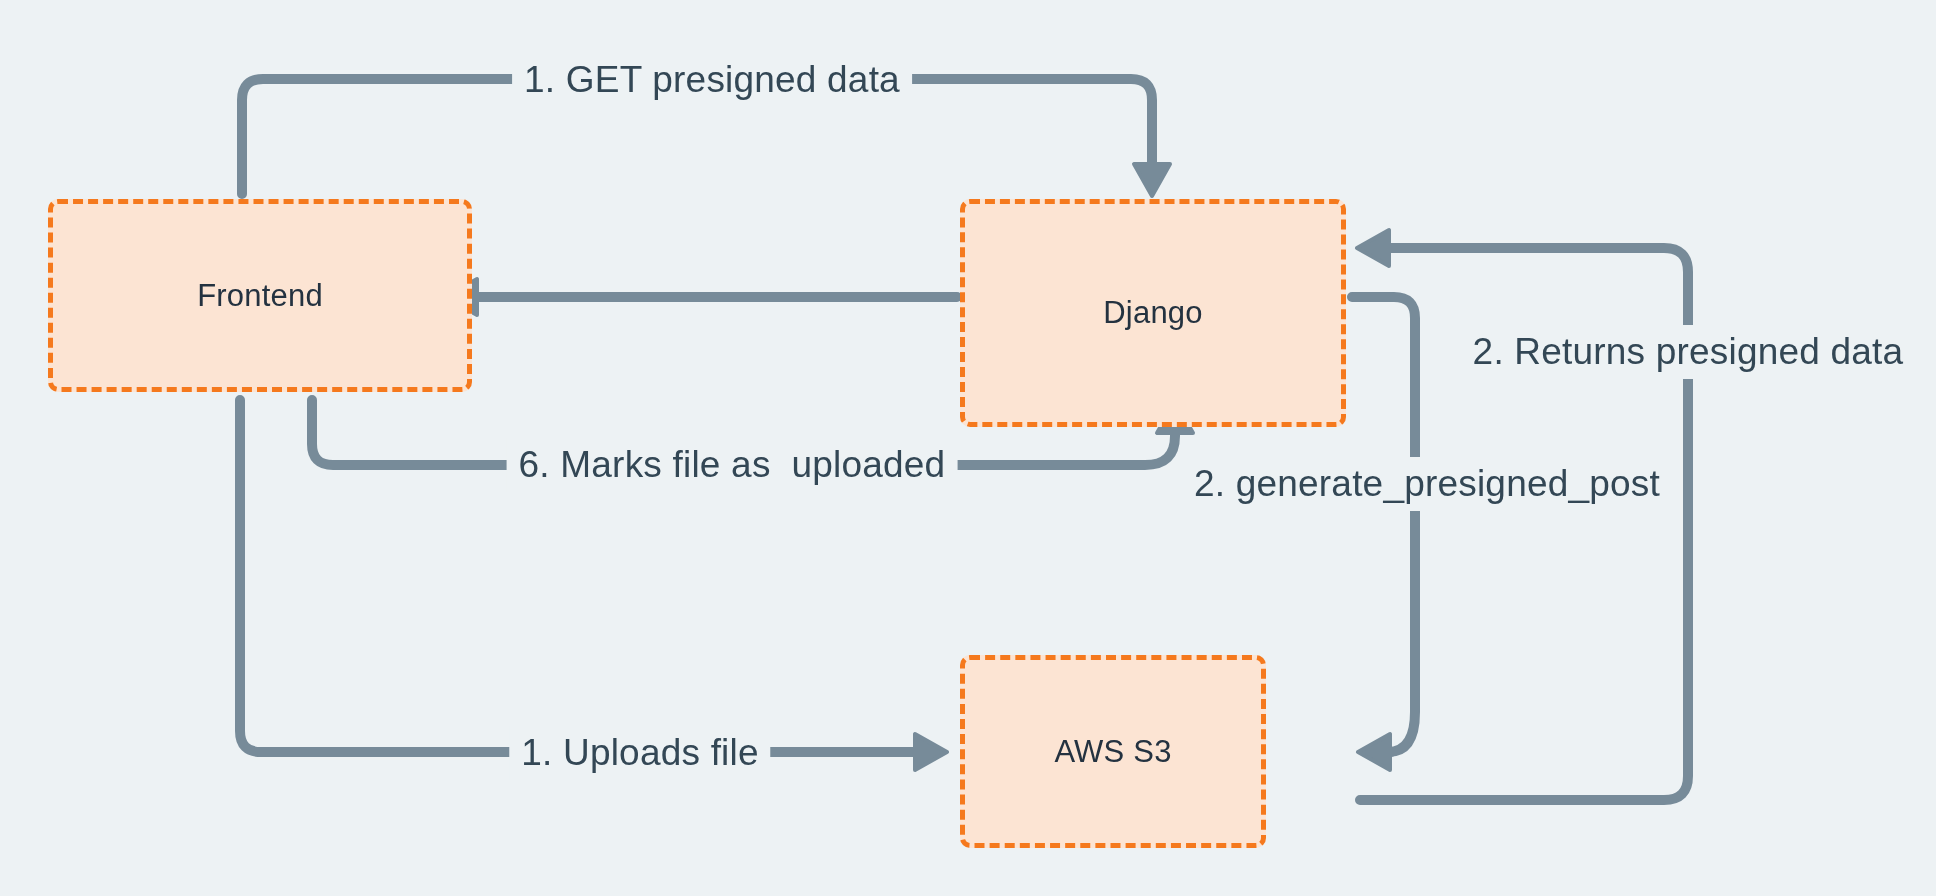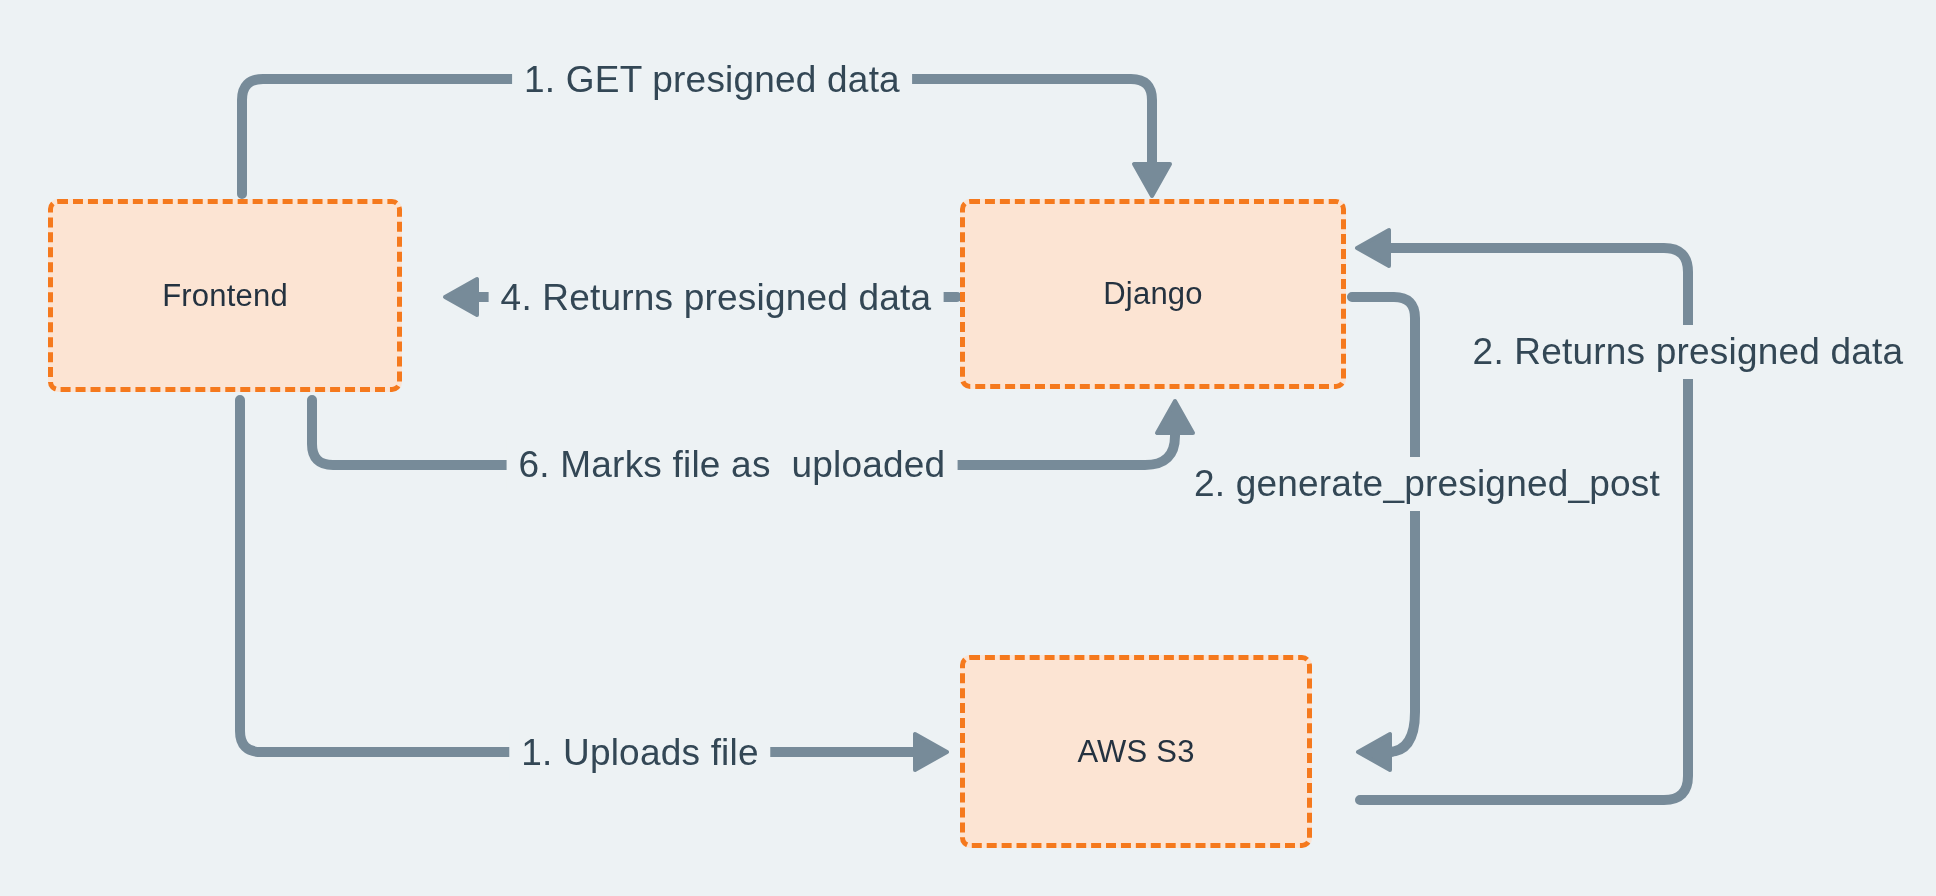--- a/index.html
+++ b/index.html
@@ -80,37 +80,36 @@
     <path d="M 478,297 L 957,297"></path>
     <polygon points="445,297 477,279 477,315"></polygon>
 
     <path d="M 240,400 L 240,731 Q 240,752 261,752 L 914,752"></path>
     <polygon points="947,752 915,734 915,770"></polygon>
 
     <path d="M 312,400 L 312,444 Q 312,465 333,465 L 1145,465 Q 1175,465 1175,436 L 1175,434"></path>
     <polygon points="1175,401 1157,433 1193,433"></polygon>
   </svg>
 
-  <div class="node" style="left:48px; top:199px; width:354px; height:193px;">
+  <div class="node" style="left:48px; top:199px; width:424px; height:193px;">
     <span>Frontend</span>
   </div>
 
-  <div class="node" style="left:960px; top:199px; width:386px; height:190px;">
+  <div class="node" style="left:960px; top:199px; width:386px; height:228px;">
     <span>Django</span>
   </div>
 
-  <div class="node" style="left:960px; top:655px; width:352px; height:193px;">
+  <div class="node" style="left:960px; top:655px; width:306px; height:193px;">
     <span>AWS S3</span>
   </div>
 
   <div class="flow-label" style="left:712px; top:80px;">1. GET presigned data</div>
 
   <div class="flow-label" style="left:1427px; top:484px;">2. generate_presigned_post</div>
 
   <div class="flow-label" style="left:1688px; top:352px;">2. Returns presigned data</div>
 
-  <div class="flow-label" style="left:716px; top:298px;">4. Returns presigned data</div>
 
   <div class="flow-label" style="left:640px; top:753px;">1. Uploads file</div>
 
   <div class="flow-label" style="left:732px; top:465px;">6. Marks file as  uploaded</div>
 
 </div>
 
 </body></html>

